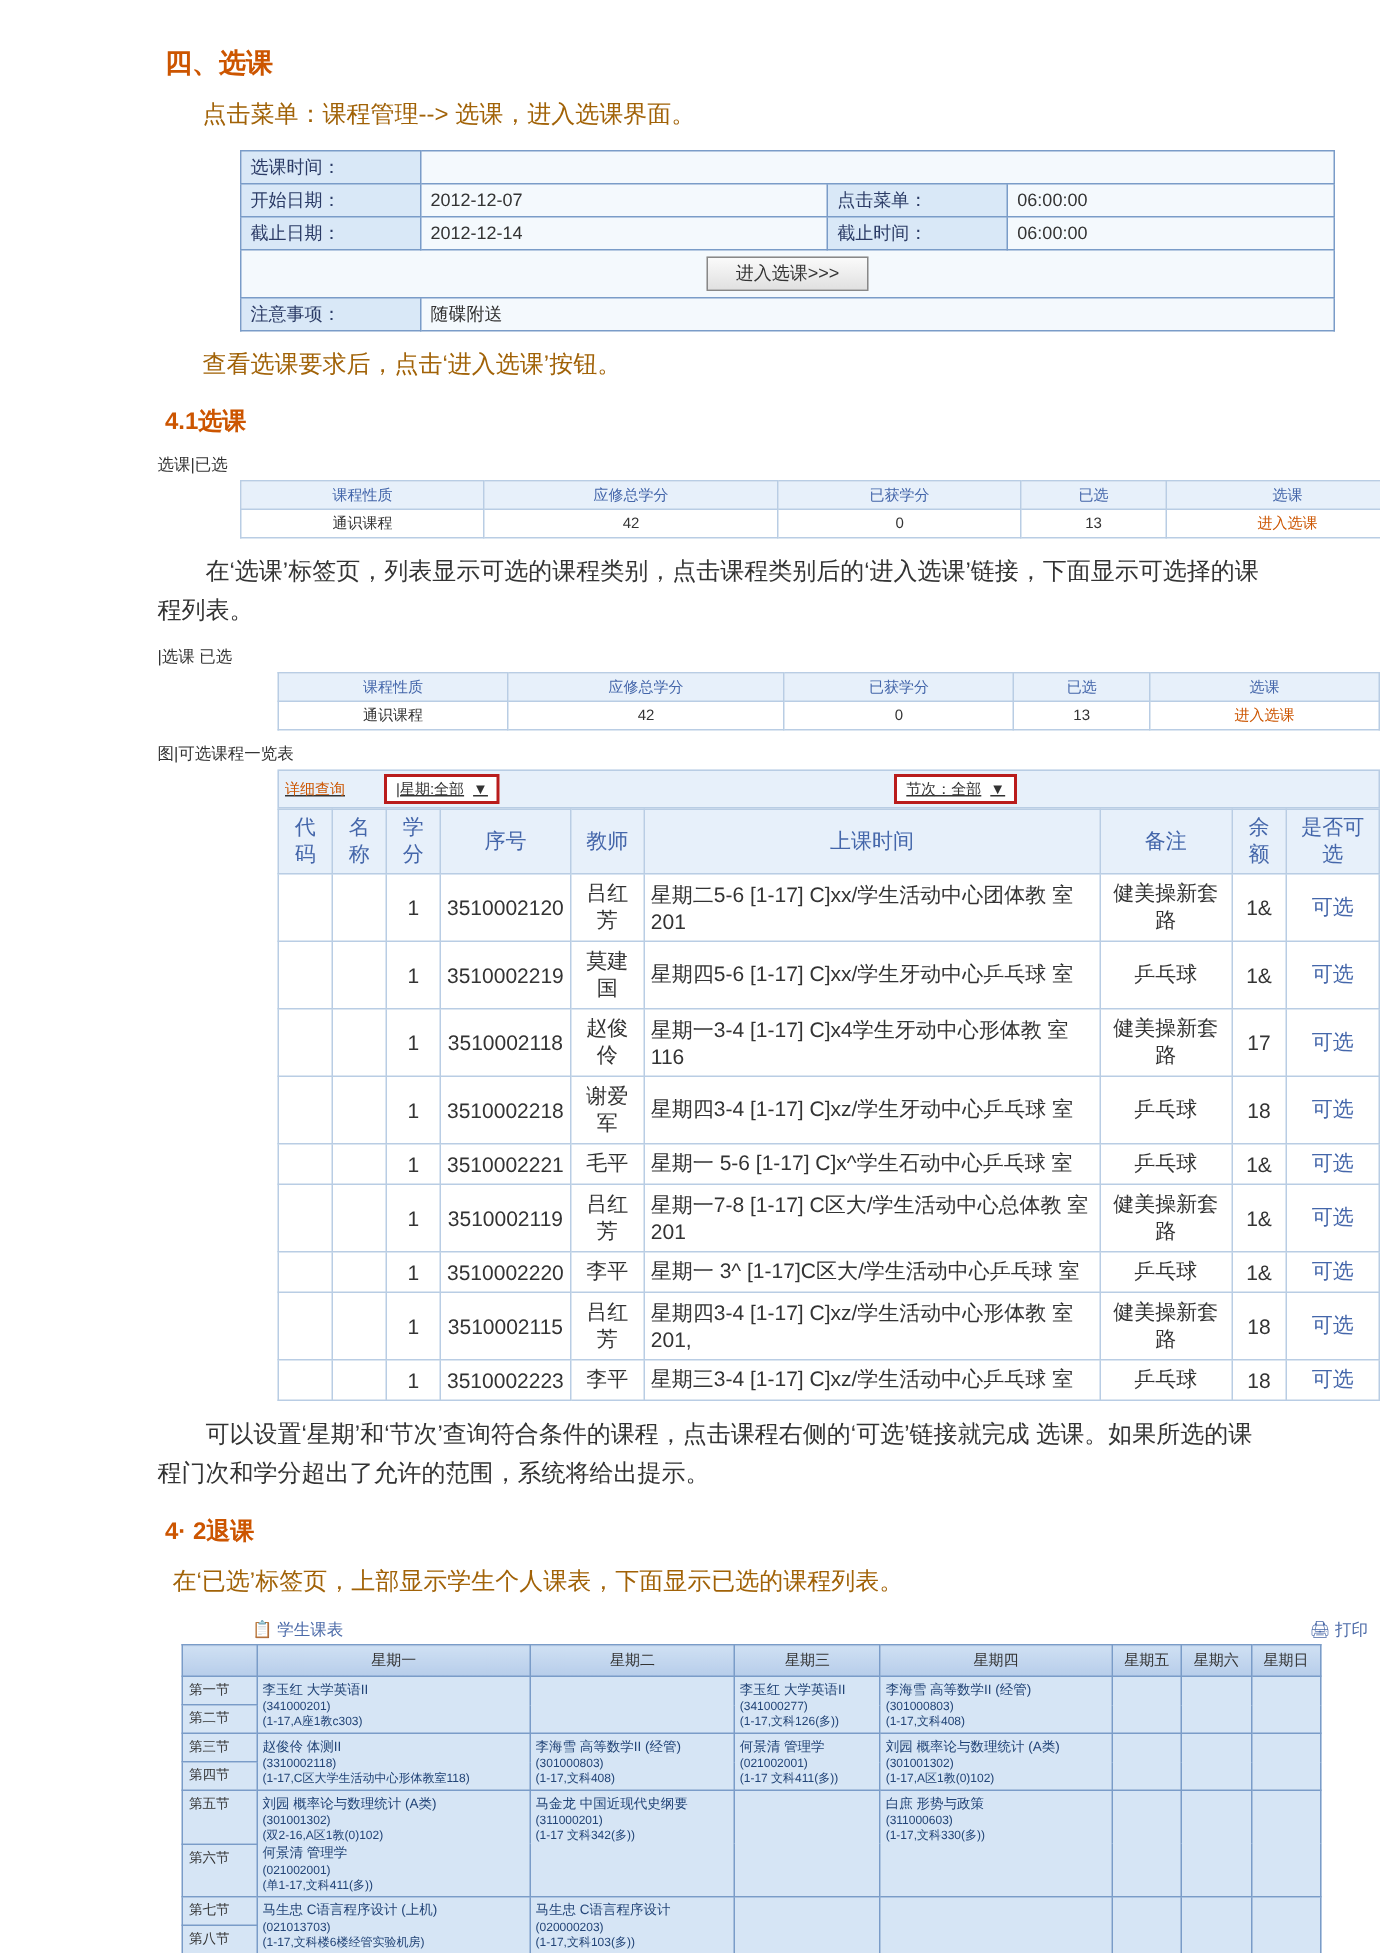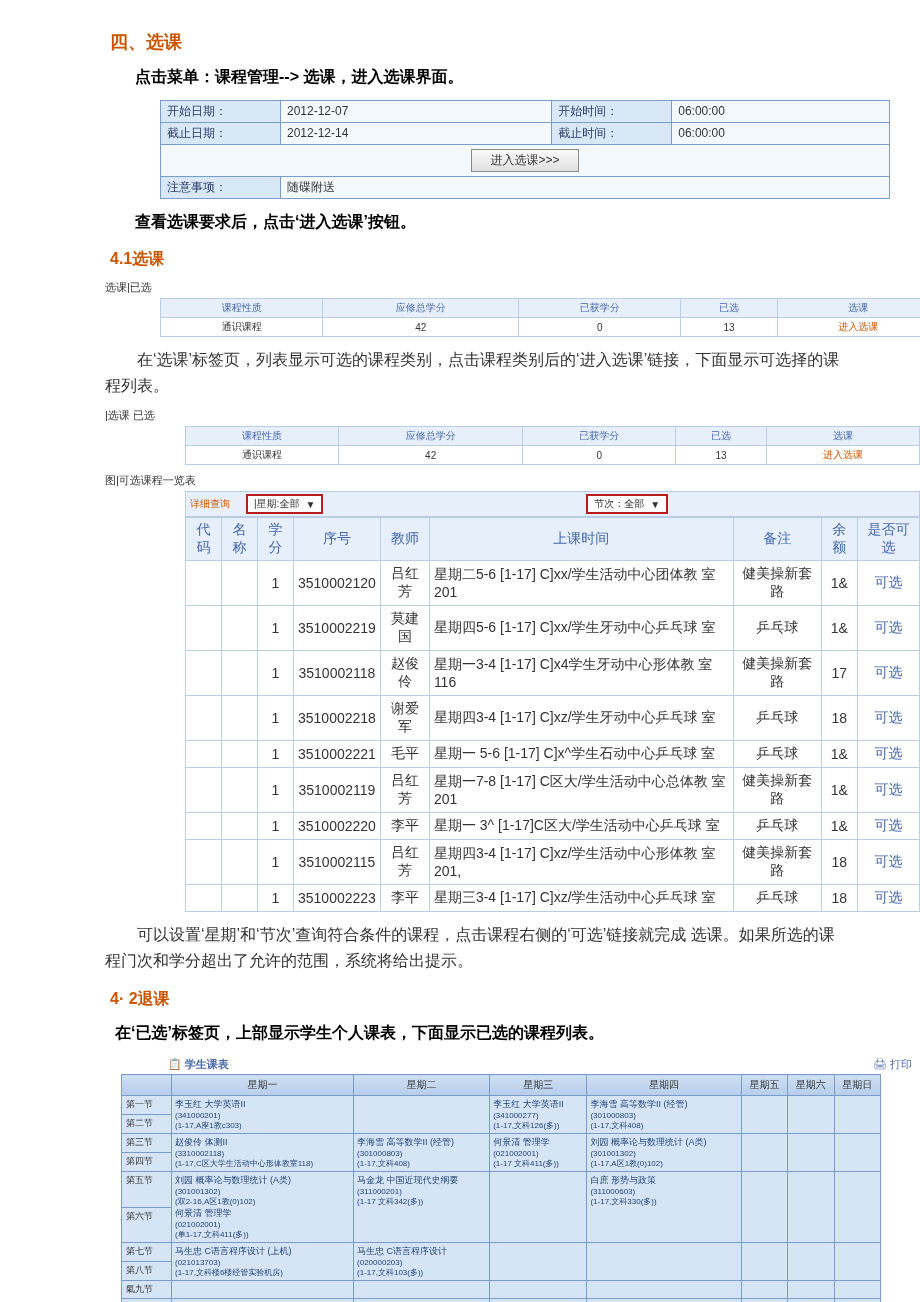--- a/index.html
+++ b/index.html
@@ -20,26 +20,25 @@
     }
     .h-sub {
       color: #cc5500;
       font-size: 16px;
       font-weight: bold;
       margin: 15px 0 10px 0;
       padding-left: 60px;
     }
     .body-text {
       font-size: 16px;
-      color: #000000;
+      color: #a16207;
       margin: 10px 0 10px 0;
       padding-left: 85px;
       padding-right: 20px;
       line-height: 1.6;
-      font-weight: bold;
     }
     .body-text-2 {
       font-size: 16px;
       color: #333;
       margin: 10px 0 10px 0;
       padding-left: 55px;
       padding-right: 20px;
       line-height: 1.6;
       text-indent: 2em;
     }
@@ -141,22 +140,23 @@
     }
     
     .filter-bar {
       width: 735px;
       margin-left: 135px;
       font-size: 10px;
       border: 1px solid #b9cde4;
       background: #e7f0fa;
       padding: 2px 4px;
       display: flex;
-      gap: 16px;
+      gap: 26px;
       align-items: center;
+      text-decoration: underline;
     }
     .filter-bar .dd {
       display: inline-flex;
       align-items: center;
       background: #fff;
       border: 2px solid #b91c1c;
       padding: 1px 6px;
     }
     .filter-bar .lbl-orange { color: #cc5500; }
     .course-table {
@@ -184,21 +184,21 @@
     .course-table td.link { color: #4466aa; cursor: pointer; }
     
     .tt-header {
       width: 760px;
       margin-left: 110px;
       display: flex;
       justify-content: space-between;
       padding: 2px 8px;
       font-size: 11px;
     }
-    .tt-header .title { color: #4b6aa8; font-weight: bold; }
+    .tt-header .title { color: #4b6aa8; font-weight: normal; }
     .tt-header .title::before { content: "📋 "; }
     .tt-header .print { color: #4b6aa8; cursor: pointer; }
     .tt-header .print::before { content: "🖨 "; }
     .timetable {
       width: 760px;
       margin-left: 71px;
       border-collapse: collapse;
       font-size: 10px;
       border: 1px solid #7a9cc8;
     }
@@ -232,23 +232,27 @@
   </style>
 </head>
 <body>
 
 <div class="h-red">四、选课</div>
 <div class="body-text">点击菜单：课程管理--&gt; 选课，进入选课界面。</div>
 
 <table class="info-table">
   <tbody>
   <tr>
+    <td class="label">选课时间：</td>
+    <td colspan="3"></td>
+  </tr>
+  <tr>
     <td class="label">开始日期：</td>
     <td>2012-12-07</td>
-    <td class="label">开始时间：</td>
+    <td class="label">点击菜单：</td>
     <td>06:00:00</td>
   </tr>
   <tr>
     <td class="label">截止日期：</td>
     <td>2012-12-14</td>
     <td class="label">截止时间：</td>
     <td>06:00:00</td>
   </tr>
   <tr>
     <td class="btncell" colspan="4">

